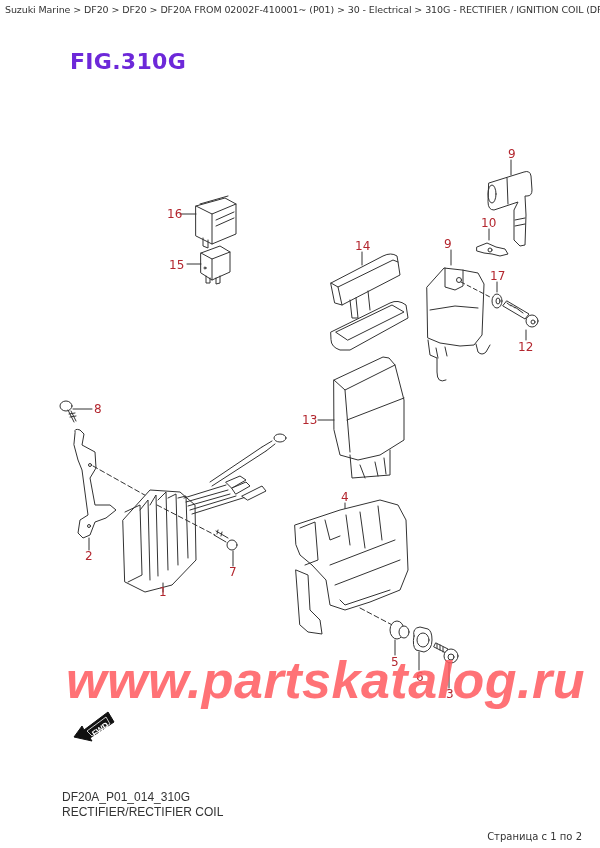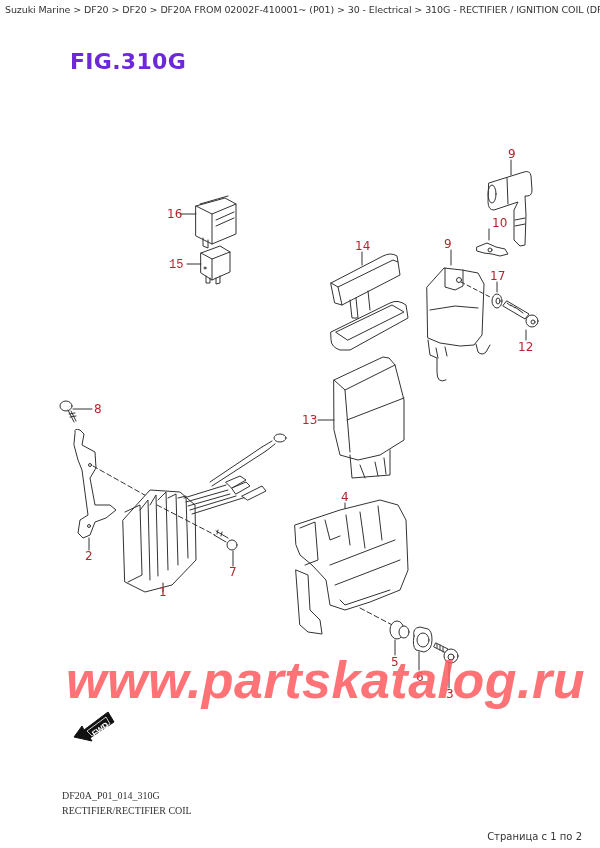--- a/index.html
+++ b/index.html
@@ -6,21 +6,21 @@
   body { width:600px; height:848px; position:relative; overflow:hidden;
          font-family:"DejaVu Sans", sans-serif; color:#222; }
   .breadcrumb { position:absolute; left:5px; top:4px; font-size:9.5px; color:#333; white-space:nowrap; letter-spacing:-0.1px; }
   .fig-title { position:absolute; left:60px; top:49px; font-size:22px; font-weight:bold; color:#6d28d9; letter-spacing:0.3px;margin-left:10px; }
   .diagram { position:absolute; left:0; top:0; width:600px; height:848px; }
   .diagram svg { position:absolute; left:0; top:0; }
   .callout { position:absolute; font-size:12px; color:#b3262e; font-family:"DejaVu Sans", sans-serif; line-height:1; }
   .watermark { position:absolute; left:66px; top:650px; font-size:52px; font-weight:bold; font-style:italic;
                color:#ff5a5f; opacity:0.85; font-family:"Liberation Sans", sans-serif; letter-spacing:0.5px; white-space:nowrap; }
   .fwd { position:absolute; left:72px; top:704px; }
-  .code-line { position:absolute; left:62px; font-size:10px; color:#333; font-family:Liberation Serif, serif; }
+  .code-line { position:absolute; left:62px; font-size:12px; color:#333; font-family:Liberation Sans, sans-serif; }
   .page-footer { position:absolute; right:18px; top:831px; font-size:10px; color:#333; }
 </style>
 </head>
 <body>
 
 <div class="breadcrumb">Suzuki Marine &gt; DF20 &gt; DF20 &gt; DF20A FROM 02002F-410001~ (P01) &gt; 30 - Electrical &gt; 310G - RECTIFIER / IGNITION COIL (DF20A:P01)</div>
 
 <div class="fig-title">FIG.310G</div>
 
 <div class="diagram">
@@ -171,23 +171,23 @@
     <g>
       <path d="M434,647 L446,653 L448,649 L436,643 Z" fill="#fff"></path>
       <path d="M437,644 L437,648 M440,645 L440,650 M443,647 L443,652"></path>
       <ellipse cx="451" cy="656" rx="7" ry="7" fill="#fff"></ellipse>
       <circle cx="451" cy="657" r="3"></circle>
       <line x1="449" y1="663" x2="449" y2="688"></line>
     </g>
   </svg>
 
   <span class="callout" style="left:159px;top:208px;margin-left:8px;">16</span>
-  <span class="callout" style="left:169px;top:259px;font-family:Liberation Mono, monospace;">15</span>
+  <span class="callout" style="left:169px;top:259px;">15</span>
   <span class="callout" style="left:508px;top:148px;">9</span>
-  <span class="callout" style="left:481px;top:217px;margin-left:11px;">10</span>
+  <span class="callout" style="left:481px;top:217px;">10</span>
   <span class="callout" style="left:444px;top:238px;">9</span>
   <span class="callout" style="left:490px;top:270px;text-align:center;">17</span>
   <span class="callout" style="left:518px;top:341px;text-align:center;">12</span>
   <span class="callout" style="left:355px;top:240px;">14</span>
   <span class="callout" style="left:302px;top:414px;">13</span>
   <span class="callout" style="left:94px;top:403px;">8</span>
   <span class="callout" style="left:85px;top:550px;">2</span>
   <span class="callout" style="left:159px;top:586px;">1</span>
   <span class="callout" style="left:229px;top:566px;">7</span>
   <span class="callout" style="left:341px;top:491px;">4</span>

